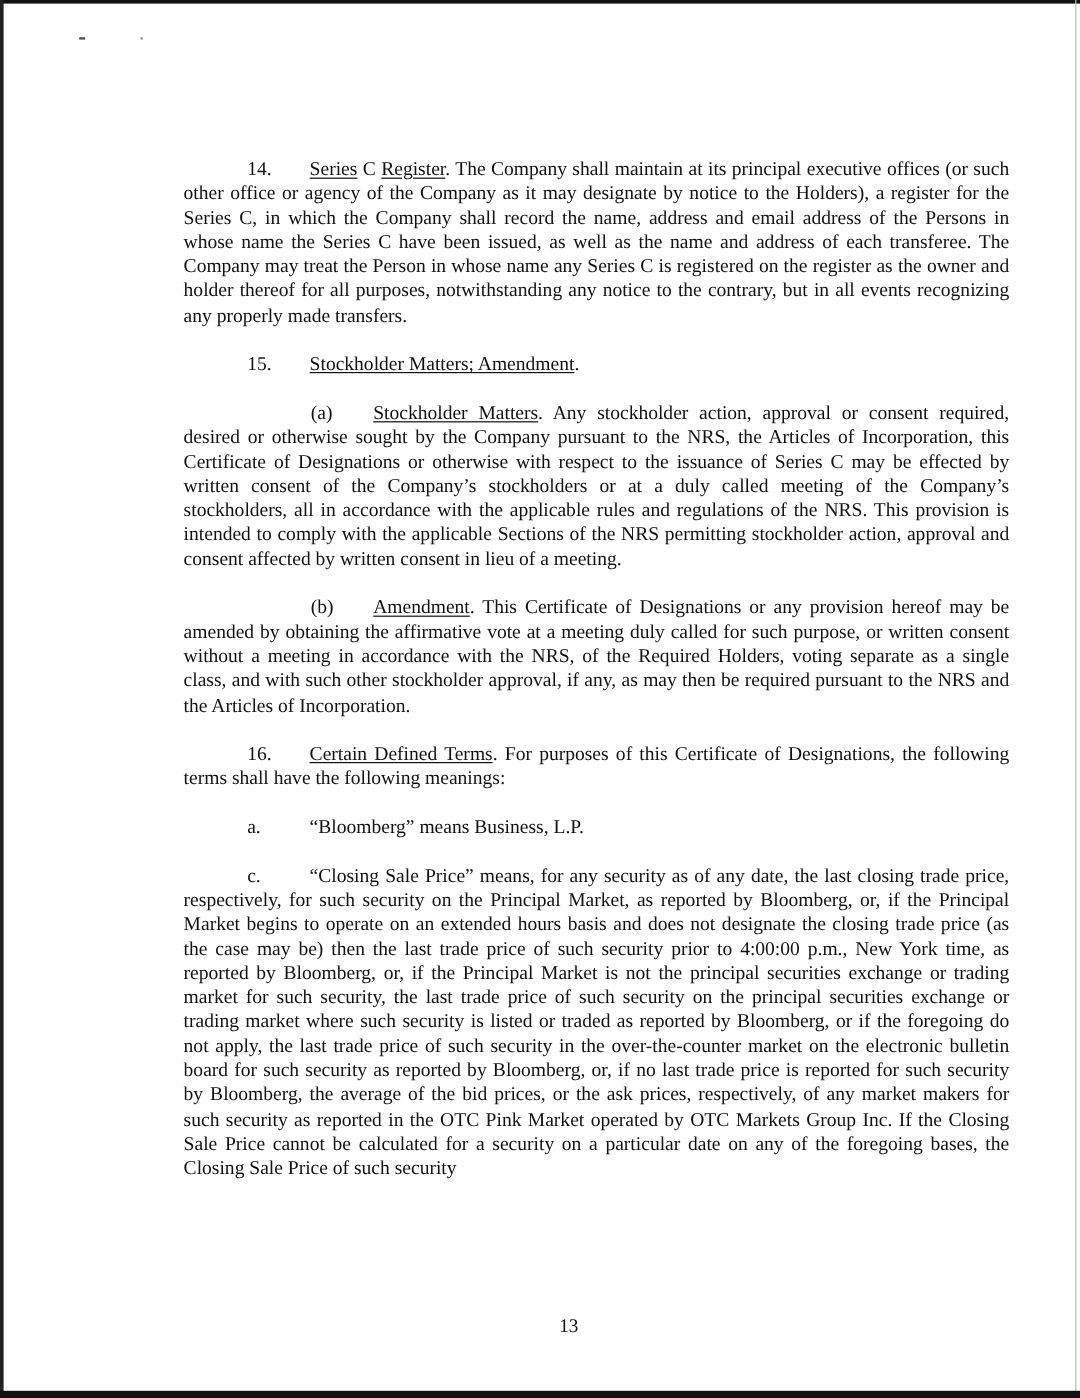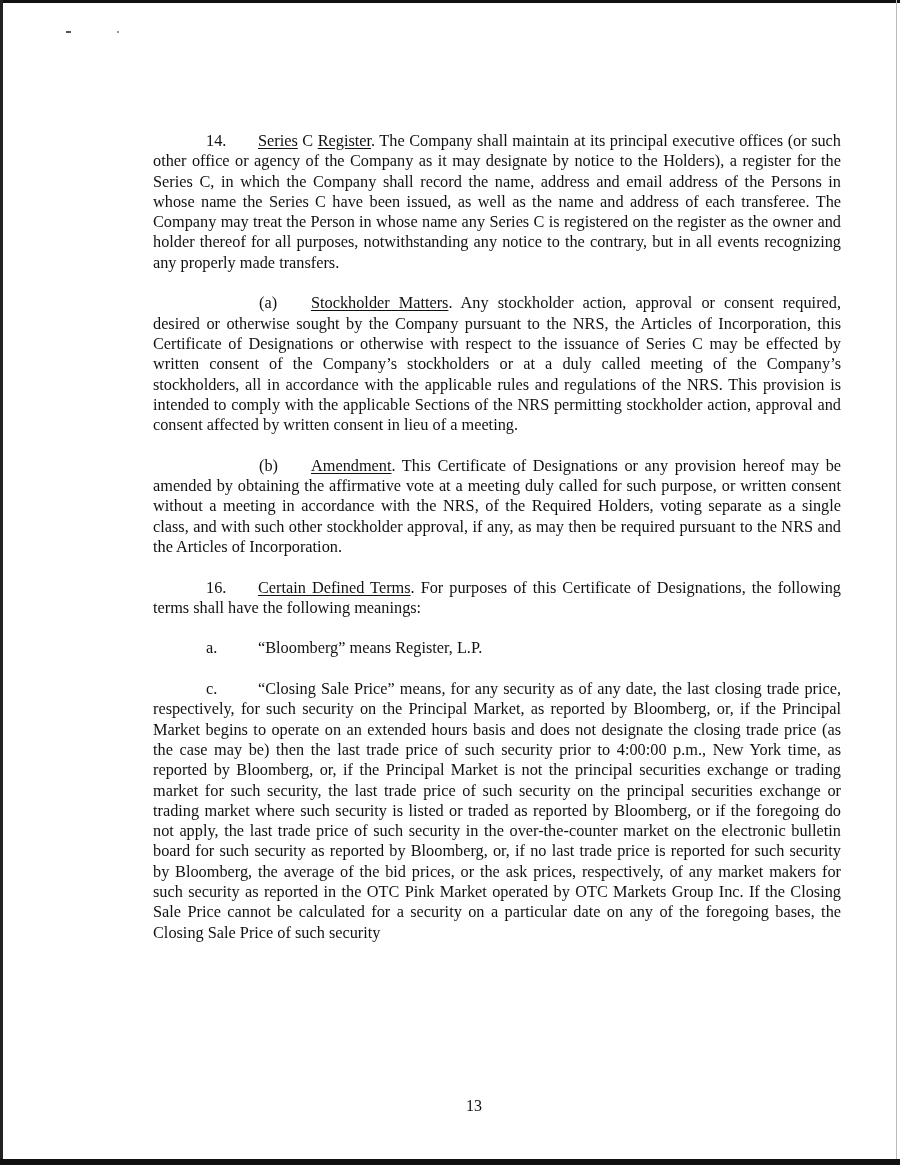--- a/index.html
+++ b/index.html
@@ -72,27 +72,28 @@
 <div class="scan-border-left"></div>
 <div class="scan-border-right"></div>
 <div class="scan-border-bottom"></div>
 <div class="speck" style="left:66px;top:31px;width:5px;height:2px;"></div>
 <div class="speck" style="left:117px;top:31px;width:2px;height:2px;background:#999;"></div>
 
 <div class="page">
 
   <p class="para"><span class="num1">14.</span><span class="u">Series</span><span> C </span><span class="u">Register</span><span>. The Company shall maintain at its principal executive offices (or such other office or agency of the Company as it may designate by notice to the Holders), a register for the Series C, in which the Company shall record the name, address and email address of the Persons in whose name the Series C have been issued, as well as the name and address of each transferee. The Company may treat the Person in whose name any Series C is registered on the register as the owner and holder thereof for all purposes, notwithstanding any notice to the contrary, but in all events recognizing any properly made transfers.</span></p>
 
+  <p class="para"><span class="num1">15.</span><span class="u">Stockholder Matters; Amendment</span><span>.</span></p>
 
   <p class="para"><span class="num2">(a)</span><span class="u">Stockholder Matters</span><span>. Any stockholder action, approval or consent required, desired or otherwise sought by the Company pursuant to the NRS, the Articles of Incorporation, this Certificate of Designations or otherwise with respect to the issuance of Series C may be effected by written consent of the Company’s stockholders or at a duly called meeting of the Company’s stockholders, all in accordance with the applicable rules and regulations of the NRS. This provision is intended to comply with the applicable Sections of the NRS permitting stockholder action, approval and consent affected by written consent in lieu of a meeting.</span></p>
 
   <p class="para"><span class="num2">(b)</span><span class="u">Amendment</span><span>. This Certificate of Designations or any provision hereof may be amended by obtaining the affirmative vote at a meeting duly called for such purpose, or written consent without a meeting in accordance with the NRS, of the Required Holders, voting separate as a single class, and with such other stockholder approval, if any, as may then be required pursuant to the NRS and the Articles of Incorporation.</span></p>
 
   <p class="para"><span class="num1">16.</span><span class="u">Certain Defined Terms</span><span>. For purposes of this Certificate of Designations, the following terms shall have the following meanings:</span></p>
 
-  <p class="para"><span class="num1">a.</span><span>“</span><span class="b">Bloomberg</span><span>”</span><span> means Register, L.P.</span></p>
+  <p class="para"><span class="num1">a.</span><span>“</span><span class="b">Bloomberg</span><span>”</span><span> means Business, L.P.</span></p>
 
 
   <p class="para"><span class="num1">c.</span><span>“</span><span class="b">Closing Sale Price</span><span>”</span><span> means, for any security as of any date, the last closing trade price, respectively, for such security on the Principal Market, as reported by Bloomberg, or, if the Principal Market begins to operate on an extended hours basis and does not designate the closing trade price (as the case may be) then the last trade price of such security prior to 4:00:00 p.m., New York time, as reported by Bloomberg, or, if the Principal Market is not the principal securities exchange or trading market for such security, the last trade price of such security on the principal securities exchange or trading market where such security is listed or traded as reported by Bloomberg, or if the foregoing do not apply, the last trade price of such security in the over-the-counter market on the electronic bulletin board for such security as reported by Bloomberg, or, if no last trade price is reported for such security by Bloomberg, the average of the bid prices, or the ask prices, respectively, of any market makers for such security as reported in the OTC Pink Market operated by OTC Markets Group Inc. If the Closing Sale Price cannot be calculated for a security on a particular date on any of the foregoing bases, the Closing Sale Price of such security</span></p>
 
 </div>
 
 <div class="page-number">13</div>
 
 </body></html>

